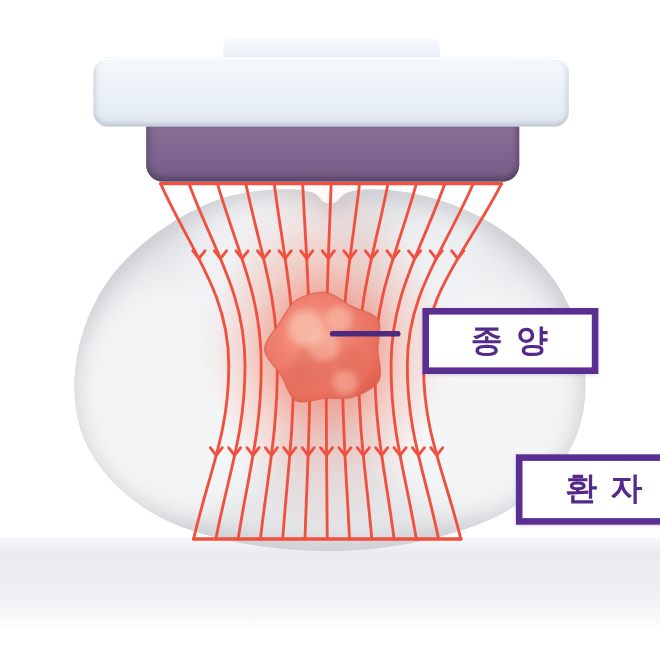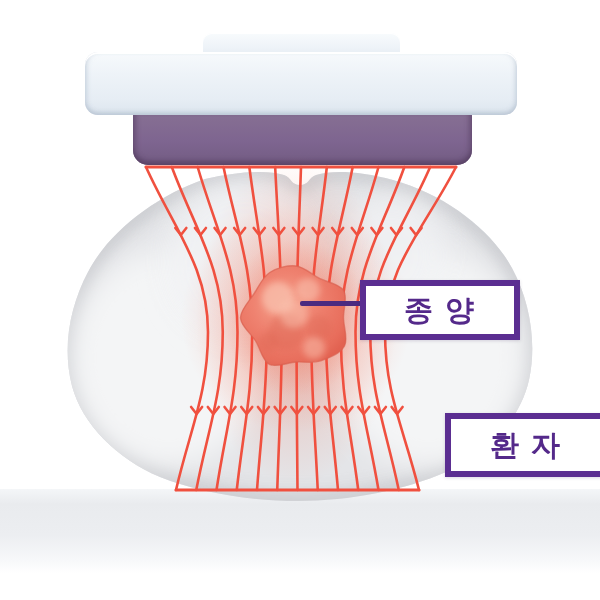--- a/index.html
+++ b/index.html
@@ -40,20 +40,21 @@
     position:absolute;left:300px;top:301px;width:64px;height:5px;z-index:5;
     background:var(--c-leader,#4b2a80);border-radius:2px;
   }
   .label-box{
     position:absolute;z-index:6;background:#ffffff;
     border:6px solid var(--c-label-border,#5b2e91);
     display:flex;align-items:center;justify-content:center;
     color:var(--c-label-text,#54298a);
     font-weight:700;font-size:29px;letter-spacing:2px;line-height:1;
     box-shadow:0 1px 3px rgba(60,40,90,.18);
+    margin-left:24px;
   }
   .label-tumor{left:360px;top:280px;width:148px;height:48px;}
   .label-patient{left:445px;top:413px;width:150px;height:52px;}
 </style>
 </head>
 <body>
 
 <div class="stage">
 
   <div class="floor"></div>

